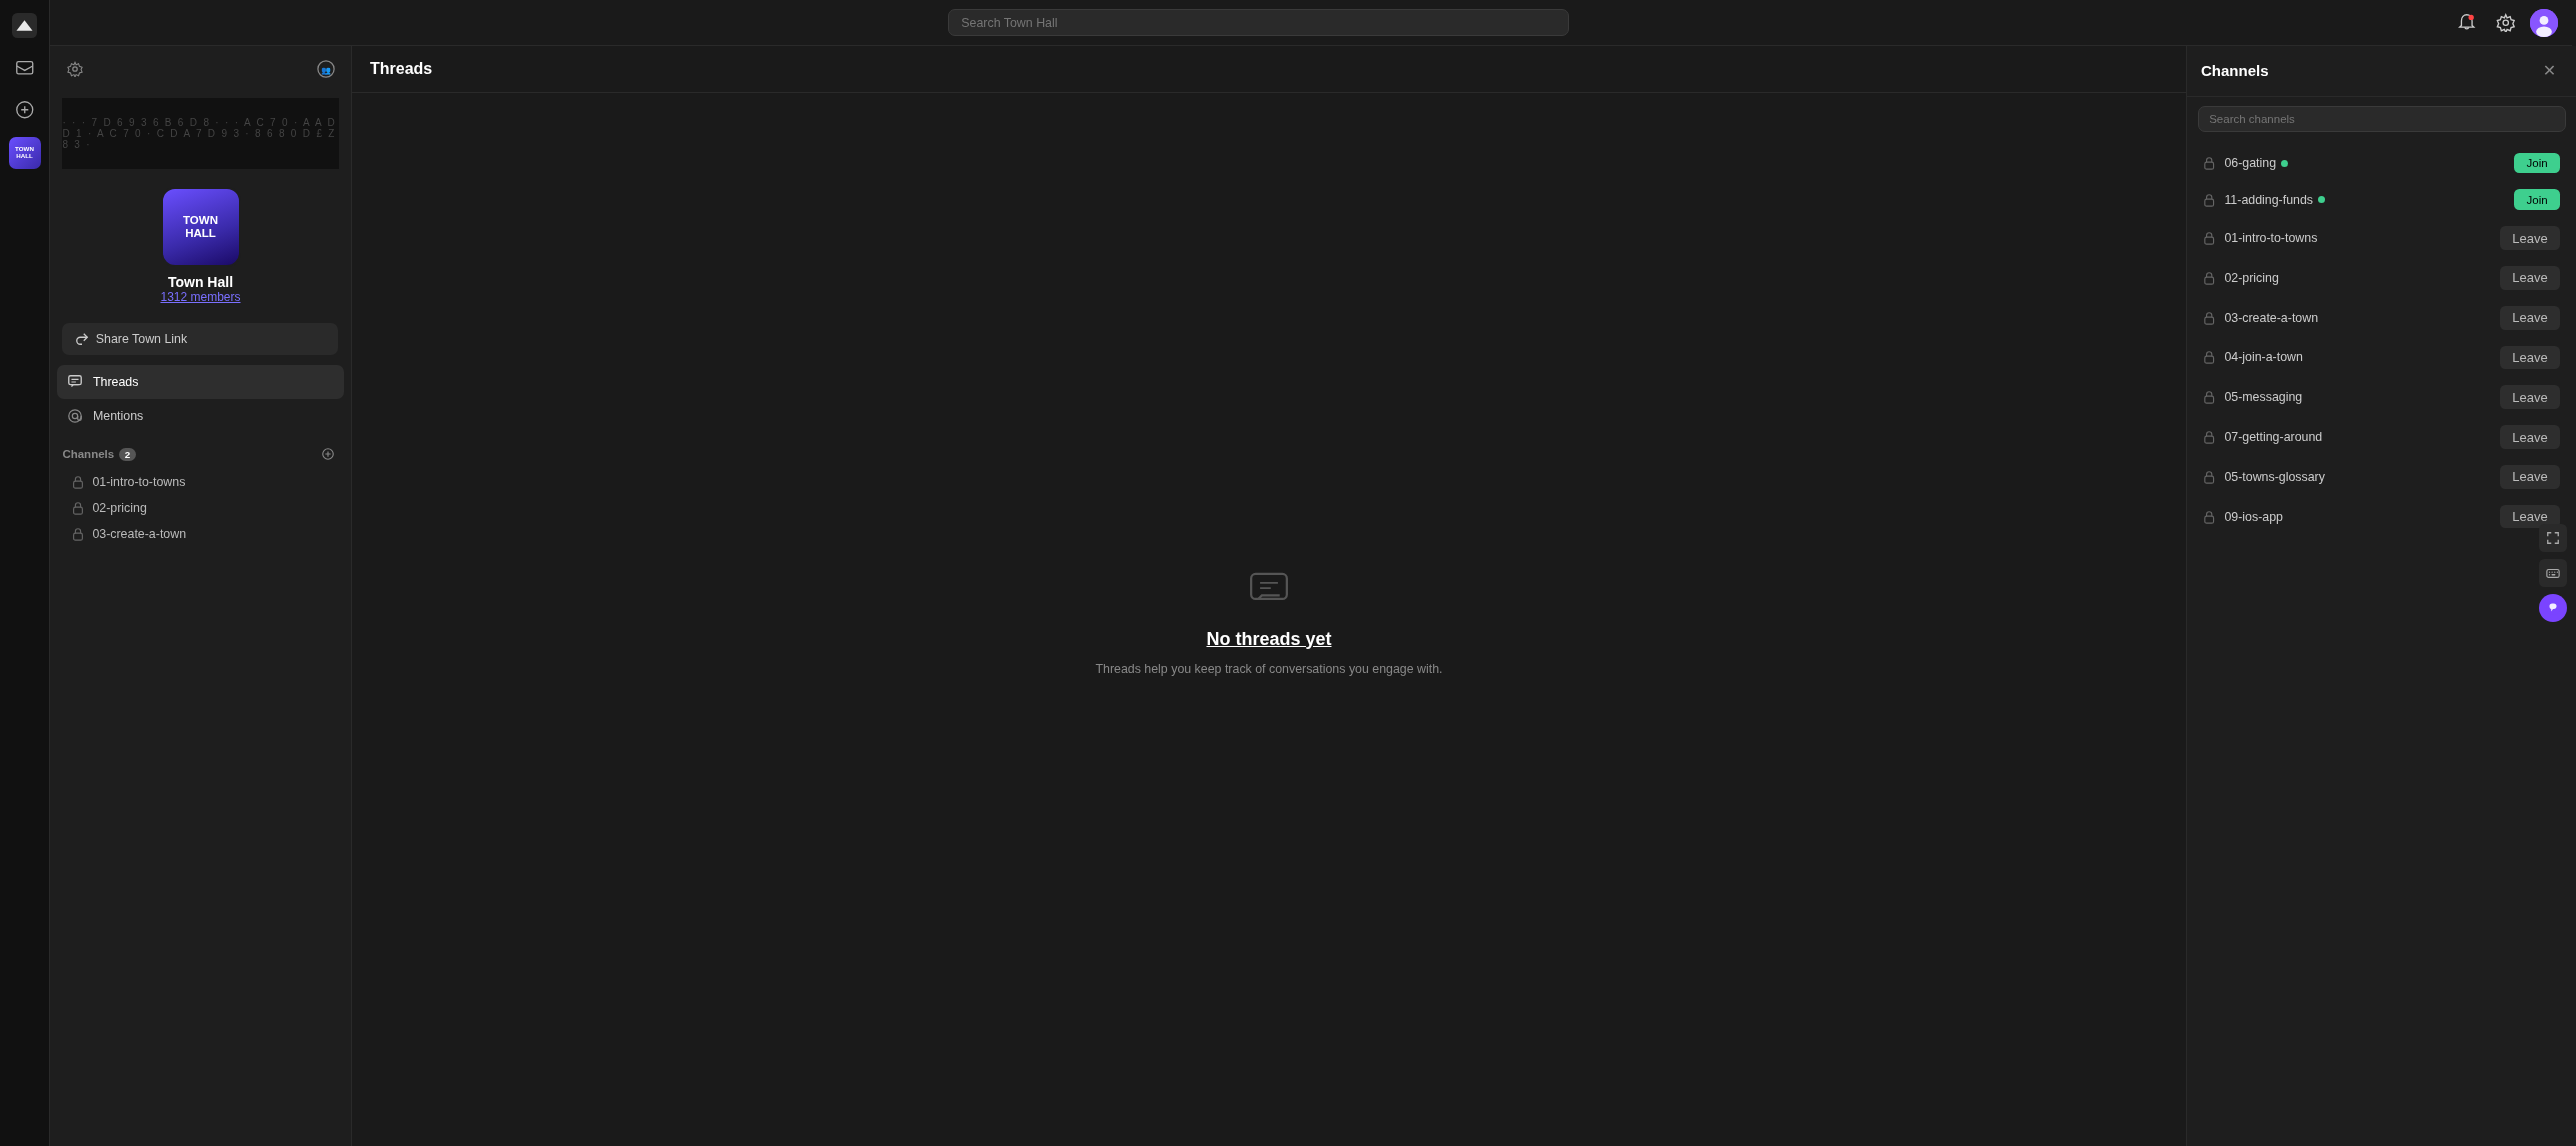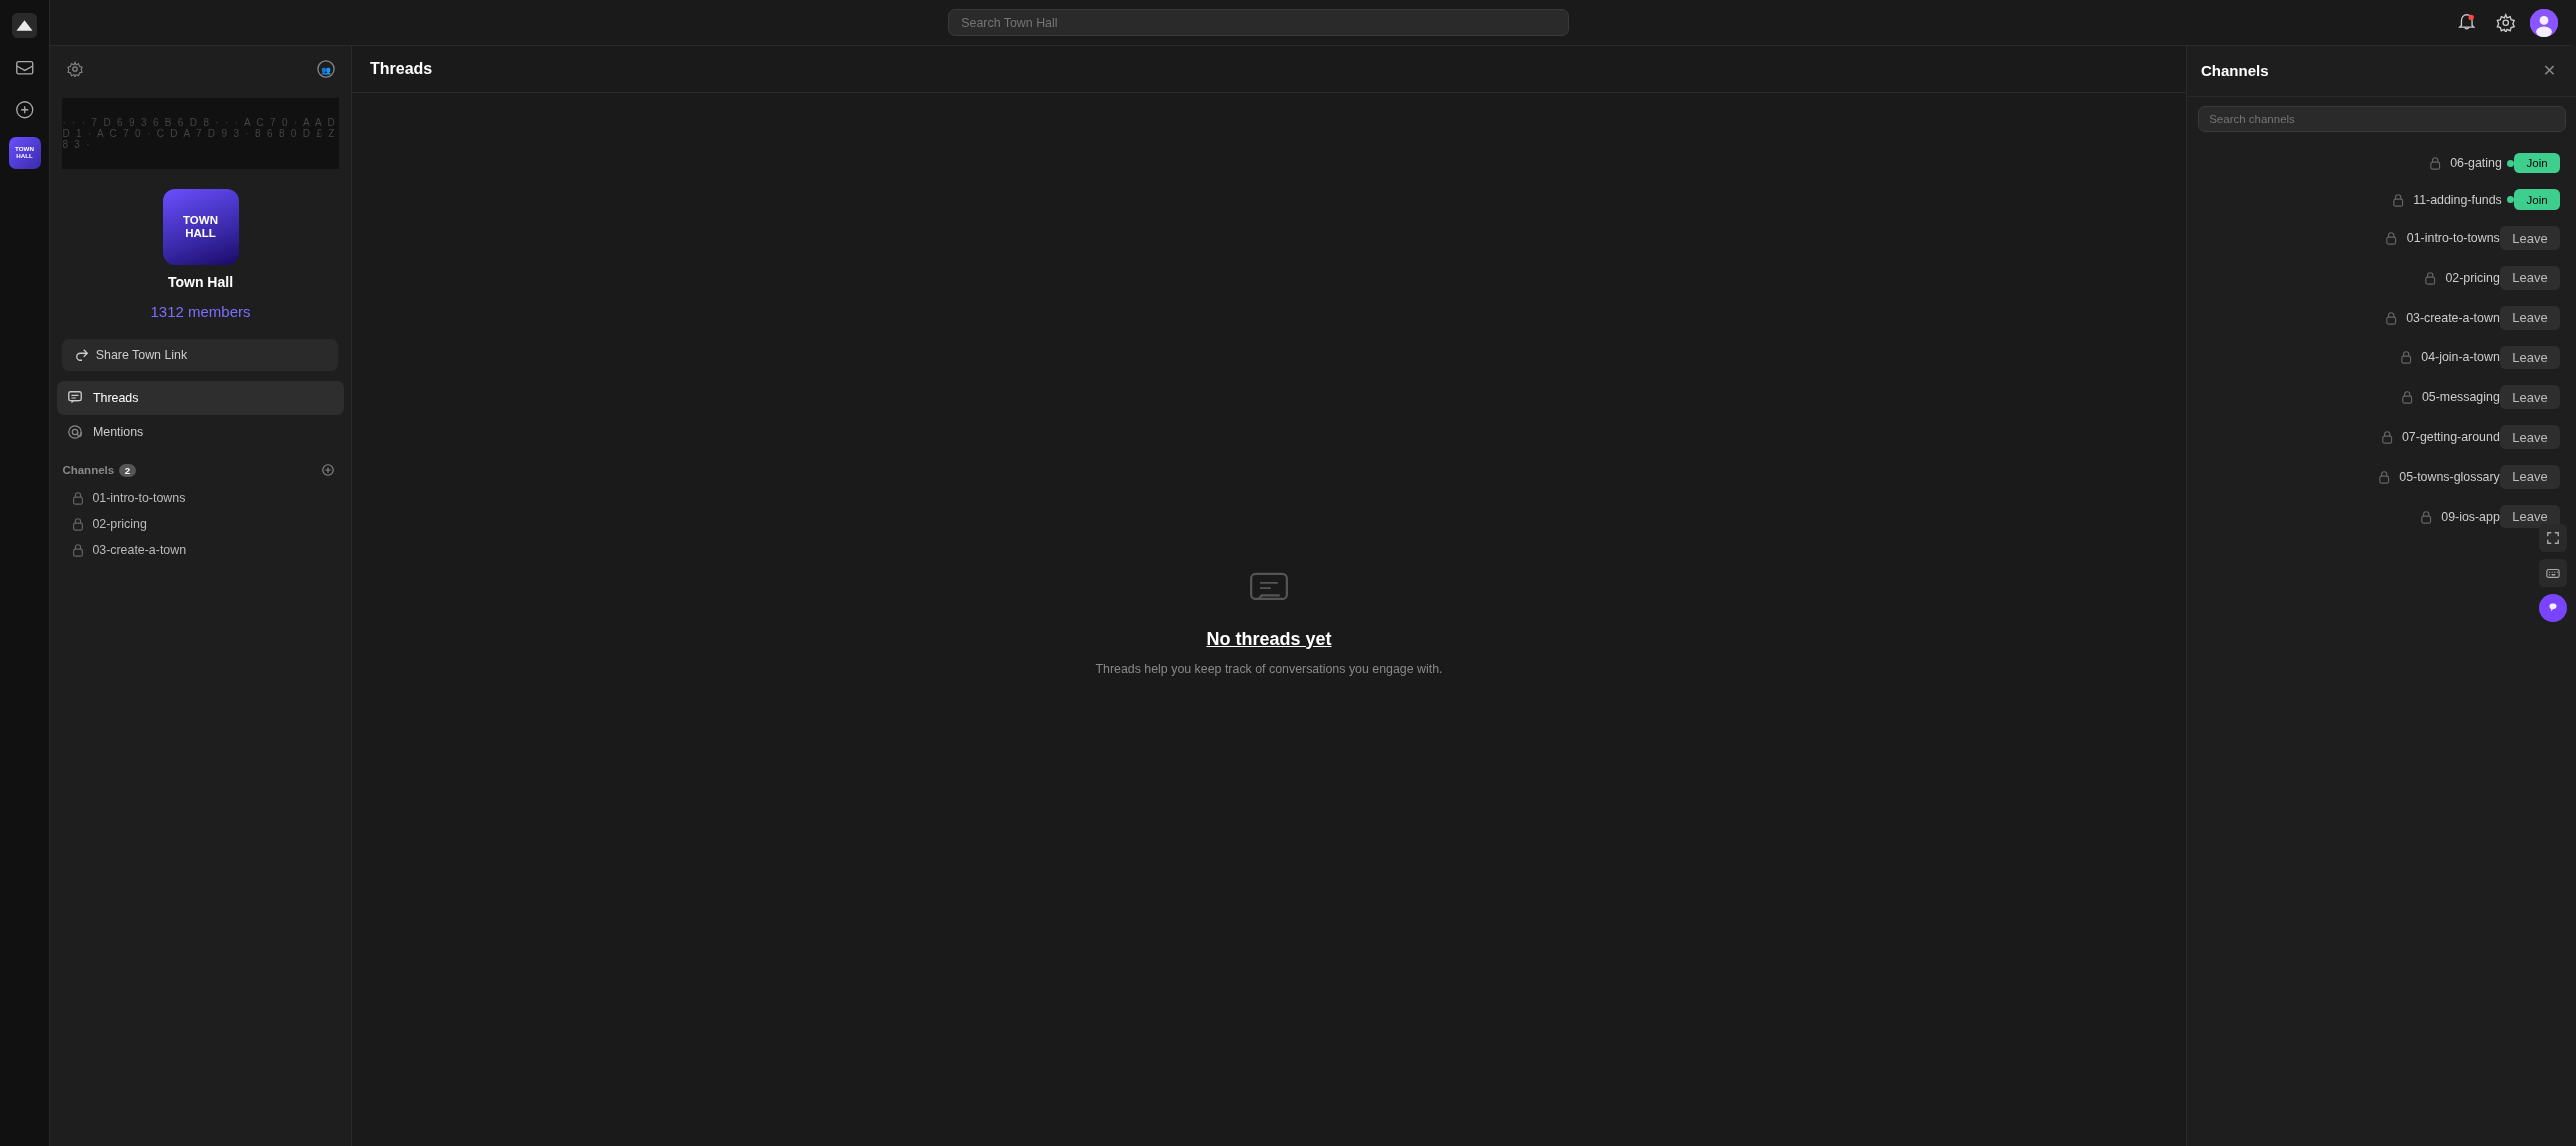--- a/index.html
+++ b/index.html
@@ -179,22 +179,23 @@
       overflow: hidden;
     }
     .server-name {
       font-weight: 700;
       font-size: 14px;
       color: #fff;
       margin-top: 7px;
     }
     .server-members {
       color: #7a6fff;
-      font-size: 15px;
-      margin-top: 13px;
+      font-size: 12px;
+      margin-top: 0;
+      text-decoration: underline;
     }
     .share-link-btn {
       width: calc(100% - 25px);
       margin: 7px 12.4px;
       background: #2a2a2a;
       border: none;
       border-radius: 7px;
       padding: 9px 12.4px;
       color: #ccc;
       cursor: pointer;
@@ -367,21 +368,21 @@
       width: calc(100% - 21px);
     }
     .right-channels-list {
       flex: 1;
       overflow-y: auto;
       padding: 3.5px 7px;
     }
     .right-channel-row {
       display: flex;
       align-items: center;
-      justify-content: flex-end;
+      justify-content: space-between;
       padding: 8px 9px;
       border-radius: 7px;
       cursor: pointer;
     }
     .right-channel-left {
       display: flex;
       align-items: center;
       gap: 9px;
     }
     .right-channel-name {

